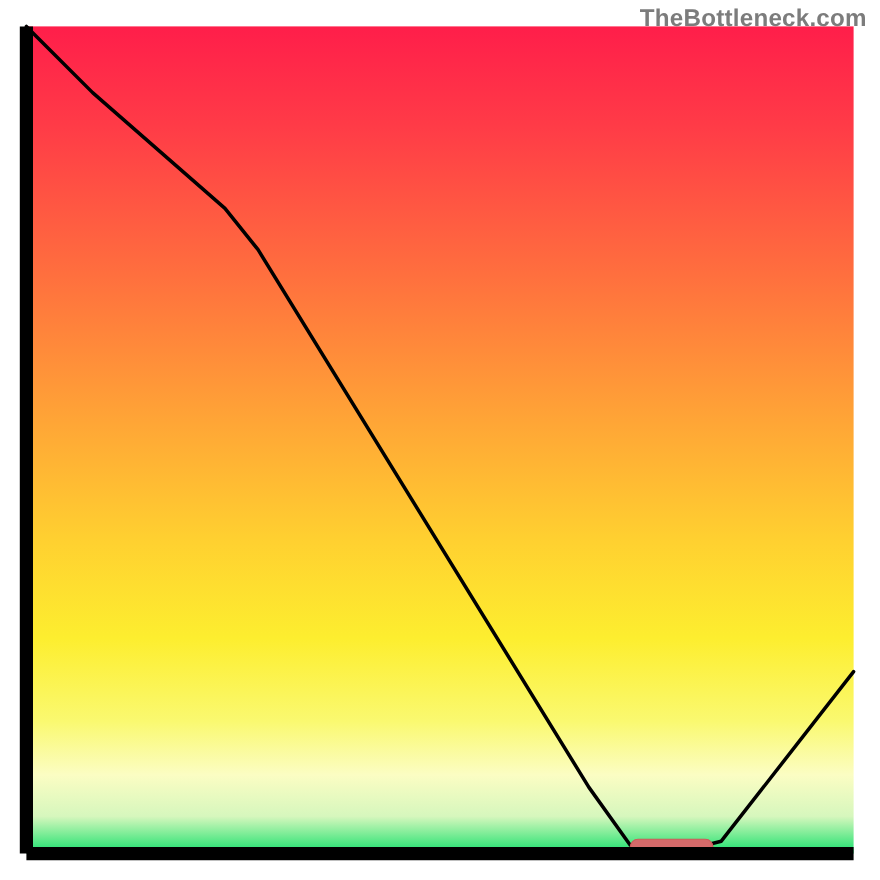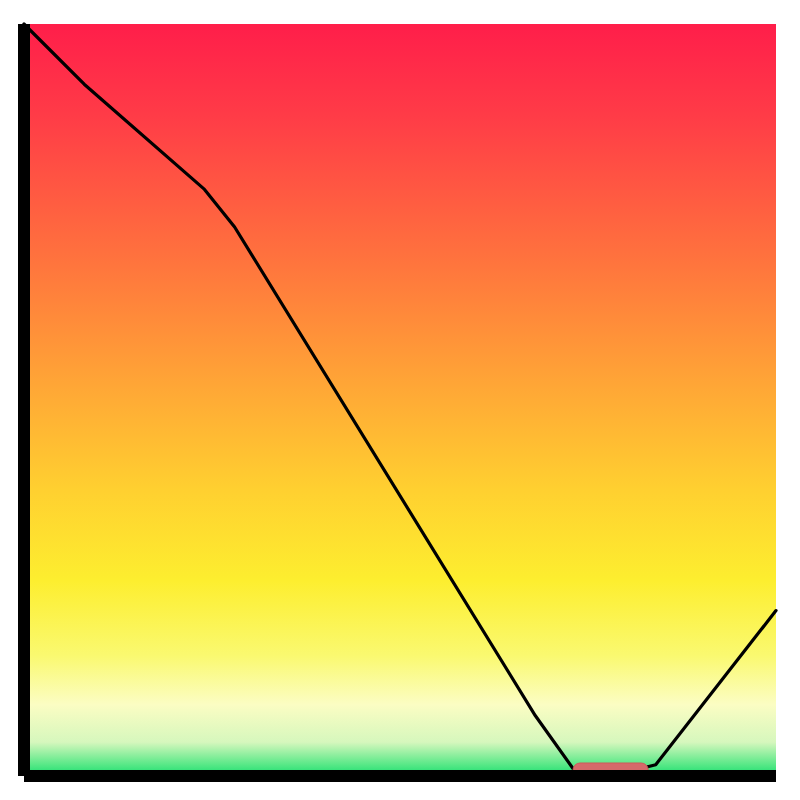--- a/index.html
+++ b/index.html
@@ -57,13 +57,14 @@
 
     <rect id="markerRect" rx="7" ry="7" height="14" x="573.0" y="763.0" width="75.2" fill="#d56a6a" stroke="#cf5a5a" stroke-width="1"></rect>
 
     <line x1="24" y1="24" x2="24" y2="776" stroke="#000" stroke-width="12"></line>
     <line x1="24" y1="776" x2="776" y2="776" stroke="#000" stroke-width="12"></line>
 
     <line x1="24" y1="24" x2="776" y2="24" stroke="#000" stroke-width="0"></line>
     <line x1="776" y1="24" x2="776" y2="776" stroke="#000" stroke-width="0"></line>
   </svg>
 
+  <div class="attribution">TheBottleneck.com</div>
 </div>
 
 </body></html>

